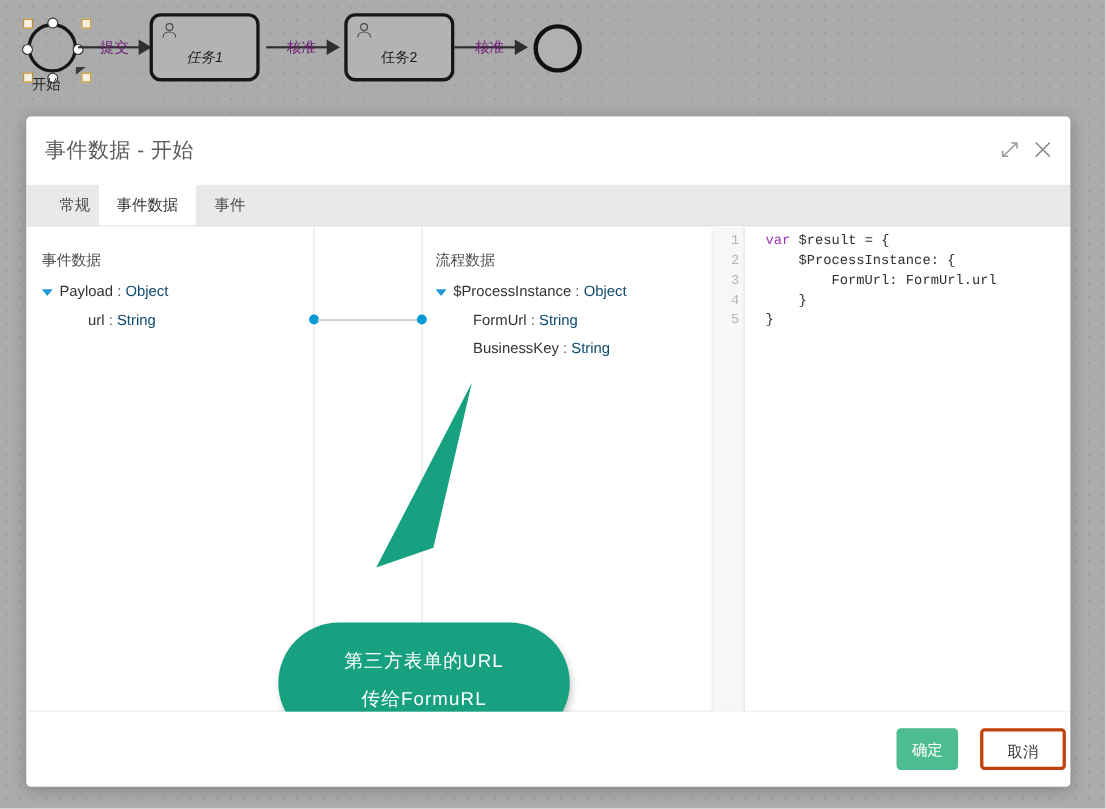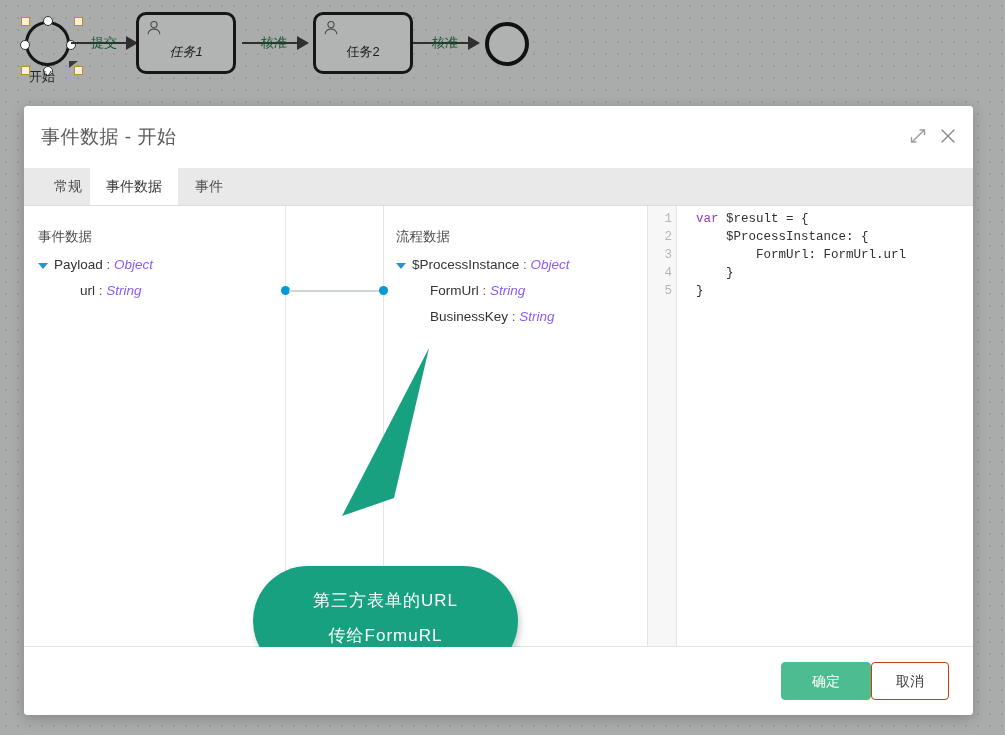--- a/index.html
+++ b/index.html
@@ -14,21 +14,21 @@
     position:relative;
   }
 
   
   #canvas{position:absolute;left:0;top:0;width:1005px;height:100px;}
 
   .edge-line{position:absolute;height:2px;background:#2f2f2f;}
   .edge-arrow{position:absolute;width:0;height:0;
     border-top:7px solid transparent;border-bottom:7px solid transparent;
     border-left:12px solid #2f2f2f;}
-  .edge-label{position:absolute;font-size:13px;color:#14532d;
+  .edge-label{position:absolute;font-size:13px;color:#701a75;
     font-family:"Liberation Sans",sans-serif;white-space:nowrap;}
 
   .start-node{position:absolute;left:25px;top:21px;width:45px;height:45px;
     border:3px solid #161616;border-radius:50%;box-sizing:border-box;}
   .start-tri{position:absolute;left:50%;top:52%;transform:translate(-50%,-50%);
     width:0;height:0;border-left:11px solid transparent;border-right:11px solid transparent;
     border-bottom:19px solid transparent;}
   .start-label{position:absolute;left:29px;top:68px;font-size:13px;color:#232323;}
 
   .sel-sq{position:absolute;width:7px;height:7px;border:1px solid #c08b20;background:#f6f0e2;}
@@ -66,21 +66,21 @@
   #dlg-body{position:relative;height:440px;background:#fff;
     border-bottom:1px solid #e4e4e4;}
 
   .vdiv{position:absolute;top:0;bottom:0;width:1px;background:#e6e6e6;}
 
   .panel-title{position:absolute;font-size:13.5px;color:#4e4e4e;}
 
   .tree-row{position:absolute;font-size:13.5px;color:#333;white-space:nowrap;}
   .tree-row .tname{color:#333;}
   .tree-row .tsep{color:#555;}
-  .tree-row .ttype{color:#8b5cf6;font-style:italic;}
+  .tree-row .ttype{color:#0c4a6e;}
   .caret{position:absolute;width:0;height:0;
     border-left:5px solid transparent;border-right:5px solid transparent;
     border-top:6px solid #2196d6;}
 
   .dot{position:absolute;width:9px;height:9px;border-radius:50%;
     background:#049ad6;}
   .conn-line{position:absolute;height:1.5px;background:#cfd4d8;}
 
   
   #code-pane{position:absolute;left:624px;top:0;right:0;bottom:0;background:#fff;}
@@ -99,22 +99,22 @@
   #callout-tail{position:absolute;left:0;top:0;width:500px;height:500px;
     pointer-events:none;}
   .callout-text{position:absolute;left:0;right:0;text-align:center;
     color:#fff;font-size:17px;letter-spacing:1px;}
 
   
   #dlg-footer{position:relative;height:69px;background:#fff;}
   .fbtn{position:absolute;top:15px;height:38px;font-size:14px;
     border-radius:4px;cursor:pointer;box-sizing:border-box;
     line-height:36px;text-align:center;}
-  #btn-ok{right:102px;width:90px;background:#4dbd91;color:#fff;border:1px solid #4dbd91;}
-  #btn-cancel{right:24px;width:78px;background:#fff;color:#3c3c3c;border:1px solid #c2410c;}
+  #btn-ok{right:102px;width:56px;background:#4dbd91;color:#fff;border:1px solid #4dbd91;}
+  #btn-cancel{right:4px;width:78px;background:#fff;color:#3c3c3c;border:3px solid #c2410c;}
 </style>
 </head>
 <body>
 
 <div id="canvas">
 
   <div class="start-node">
     <svg class="start-tri" width="24" height="21" viewBox="0 0 24 21" style="border:0;left:50%;top:52%;transform:translate(-50%,-50%);">
       <polygon points="12,2 23,19 1,19" fill="none" stroke="#1d1d1d" stroke-width="1.6"></polygon>
     </svg>

